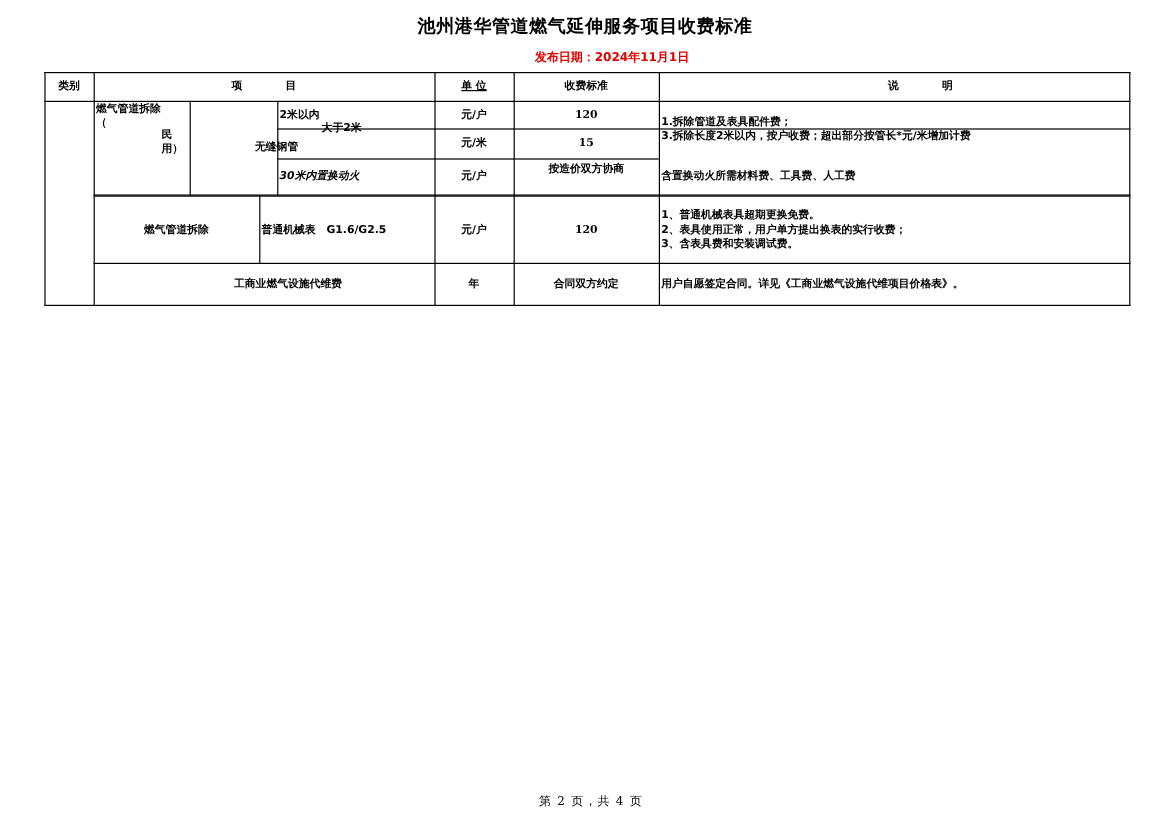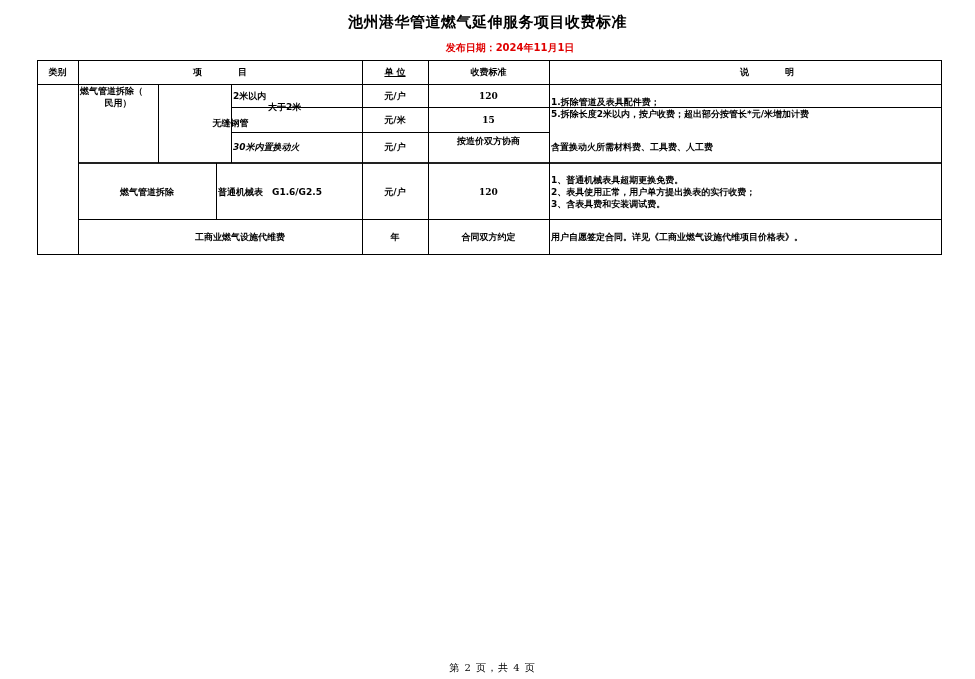--- a/index.html
+++ b/index.html
@@ -65,37 +65,37 @@
   <div class="vline" style="left:428px; top:60px; height:195px;"></div>
   <div class="vline" style="left:549px; top:60px; height:195px;"></div>
   <div class="vline" style="left:941px; top:60px; height:195px;"></div>
 
   <div class="cell c" style="left:37px; top:60px; width:41px; height:24px;">类别</div>
   <div class="cell c" style="left:78px; top:60px; width:284px; height:24px; white-space:pre;">项　　　　目</div>
   <div class="cell c" style="left:362px; top:60px; width:66px; height:24px;text-decoration:underline;">单 位</div>
   <div class="cell c" style="left:428px; top:60px; width:121px; height:24px;">收费标准</div>
   <div class="cell c" style="left:549px; top:60px; width:392px; height:24px; white-space:pre;padding-left:44px;">说　　　　明</div>
 
-  <div class="cell" style="left:78px; top:84px; width:80px; height:68px; flex-direction:column; align-items:center; justify-content:flex-start; padding-top:1px;">
+  <div class="cell" style="left:78px; top:84px; width:80px; height:68px; flex-direction:row; align-items:center; justify-content:flex-start; padding-top:1px;">
     <span style="align-self:flex-start; padding-left:2px;">燃气管道拆除（</span>
     <span>民用）</span>
   </div>
   <div class="cell c" style="left:158px; top:84px; width:73px; height:78px;margin-left:36px;">无缝钢管</div>
 
   <div class="cell l" style="left:231px; top:84px; width:131px; height:23px;">2米以内</div>
   <div class="cell c" style="left:362px; top:84px; width:66px; height:23px;">元/户</div>
   <div class="cell c num" style="left:428px; top:84px; width:121px; height:23px;">120</div>
 
   <div class="cell l" style="left:231px; top:94px; width:131px; height:25px;padding-left:37px;">大于2米</div>
   <div class="cell c" style="left:362px; top:107px; width:66px; height:25px;">元/米</div>
   <div class="cell c num" style="left:428px; top:107px; width:121px; height:25px;">15</div>
 
   <div class="cell l multiline" style="left:549px; top:84px; width:392px; height:48px;">
     <span>1.拆除管道及表具配件费；</span>
-    <span>5.拆除长度2米以内，按户收费；超出部分按管长*元/米增加计费</span>
+    <span>3.拆除长度2米以内，按户收费；超出部分按管长*元/米增加计费</span>
   </div>
 
   <div class="cell l" style="left:231px; top:132px; width:131px; height:30px;font-style:italic;">30米内置换动火</div>
   <div class="cell c" style="left:362px; top:132px; width:66px; height:30px;">元/户</div>
   <div class="cell c" style="left:428px; top:132px; width:121px; height:18px;">按造价双方协商</div>
   <div class="cell l" style="left:549px; top:132px; width:392px; height:30px;">含置换动火所需材料费、工具费、人工费</div>
 
   <div class="cell c" style="left:78px; top:164px; width:138px; height:55px;">燃气管道拆除</div>
   <div class="cell l" style="left:216px; top:164px; width:146px; height:55px; white-space:pre;">普通机械表　G1.6/G2.5</div>
   <div class="cell c" style="left:362px; top:164px; width:66px; height:55px;">元/户</div>

